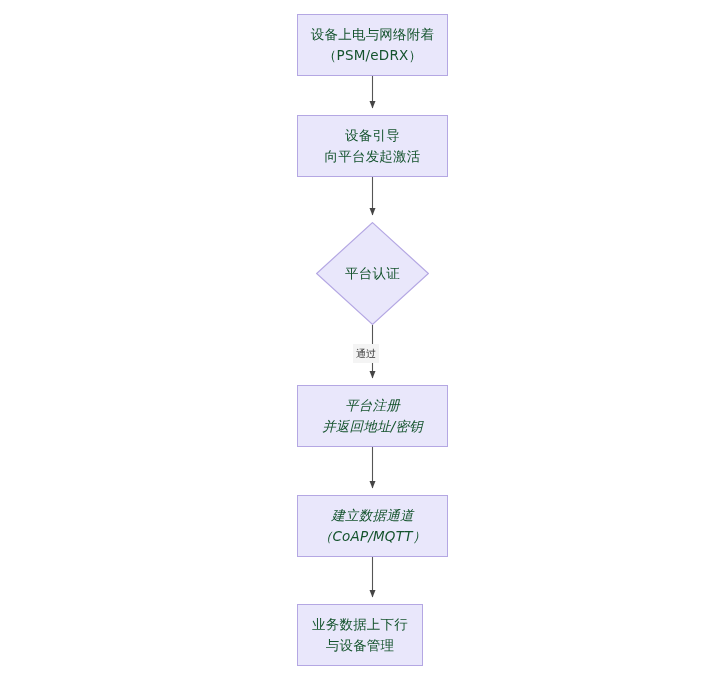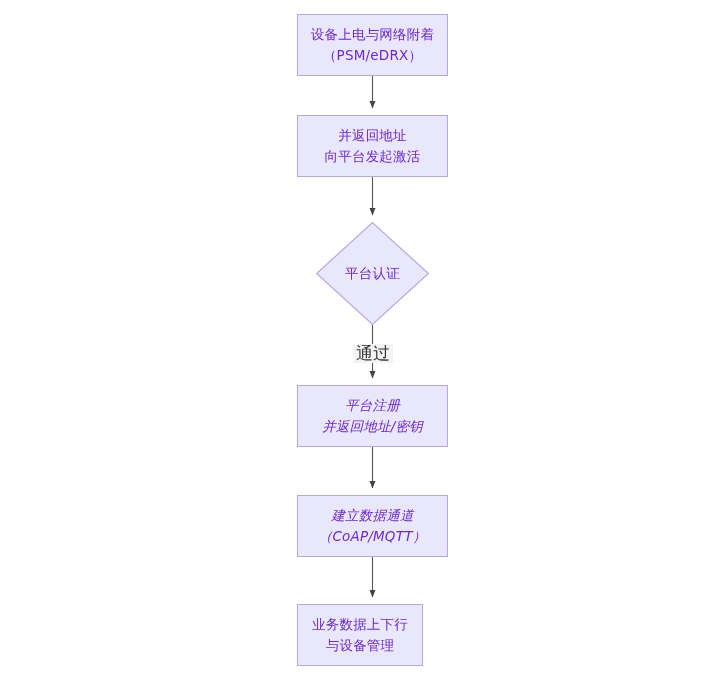--- a/index.html
+++ b/index.html
@@ -22,21 +22,21 @@
     height: 700px;
   }
   .node {
     position: absolute;
     box-sizing: border-box;
     display: flex;
     flex-direction: column;
     align-items: center;
     justify-content: center;
     text-align: center;
-    color: #6d28d9;
+    color: #14532d;
     font-size: 13.5px;
     line-height: 21px;
     letter-spacing: 0.2px;
   }
   .node.process {
     background: #e9e7fb;
     border: 1px solid #b4a7e3;
   }
   .node.decision {
     background: transparent;
@@ -56,21 +56,21 @@
     z-index: 2;
   }
   .node-line {
     display: block;
     white-space: nowrap;
   }
   .edge-label {
     position: absolute;
     background: #f4f4f4;
     color: #333333;
-    font-size: 17px;
+    font-size: 10px;
     line-height: 17px;
     padding: 1px 3px;
     white-space: nowrap;
     text-align: center;
   }
 </style>
 </head>
 <body>
 
 <svg id="flow-canvas" viewBox="0 0 726 700" xmlns="http://www.w3.org/2000/svg">
@@ -96,21 +96,21 @@
     <line x1="372.5" y1="557" x2="372.5" y2="597" stroke="#555555" stroke-width="1.1" marker-end="url(#arrowhead)"></line>
   </g>
 </svg>
 
 <div class="node process" style="left:297px; top:14px; width:151px; height:62px;">
   <span class="node-line">设备上电与网络附着</span>
   <span class="node-line">（PSM/eDRX）</span>
 </div>
 
 <div class="node process" style="left:297px; top:115px; width:151px; height:62px;">
-  <span class="node-line">并返回地址</span>
+  <span class="node-line">设备引导</span>
   <span class="node-line">向平台发起激活</span>
 </div>
 
 <div class="node decision" style="left:316px; top:222px; width:113px; height:103px;">
   <svg class="diamond-shape" viewBox="0 0 113 103" preserveAspectRatio="none" xmlns="http://www.w3.org/2000/svg">
     <polygon points="56.5,0.6 112.4,51.5 56.5,102.4 0.6,51.5" fill="#e9e7fb" stroke="#b4a7e3" stroke-width="1.2"></polygon>
   </svg>
   <span class="node-line diamond-label">平台认证</span>
 </div>
 

